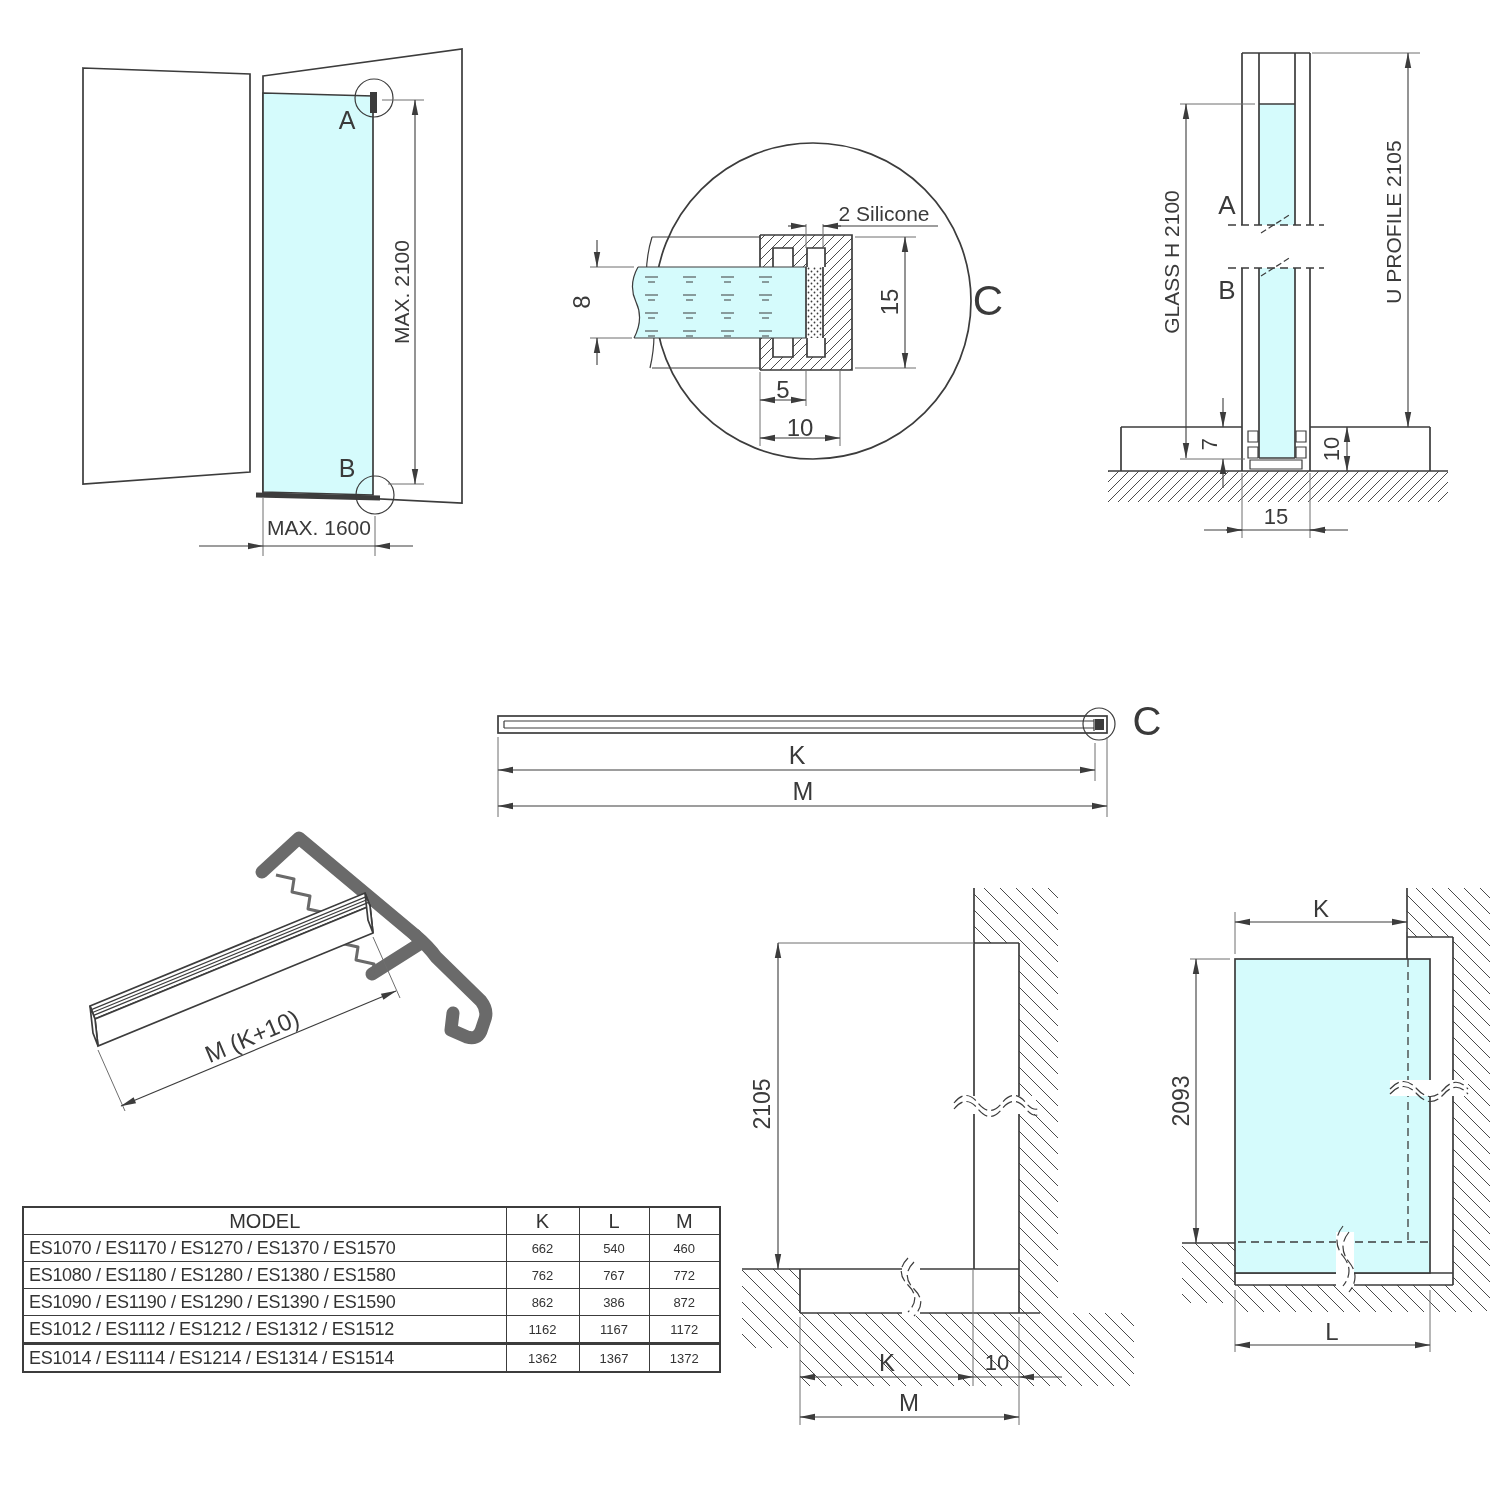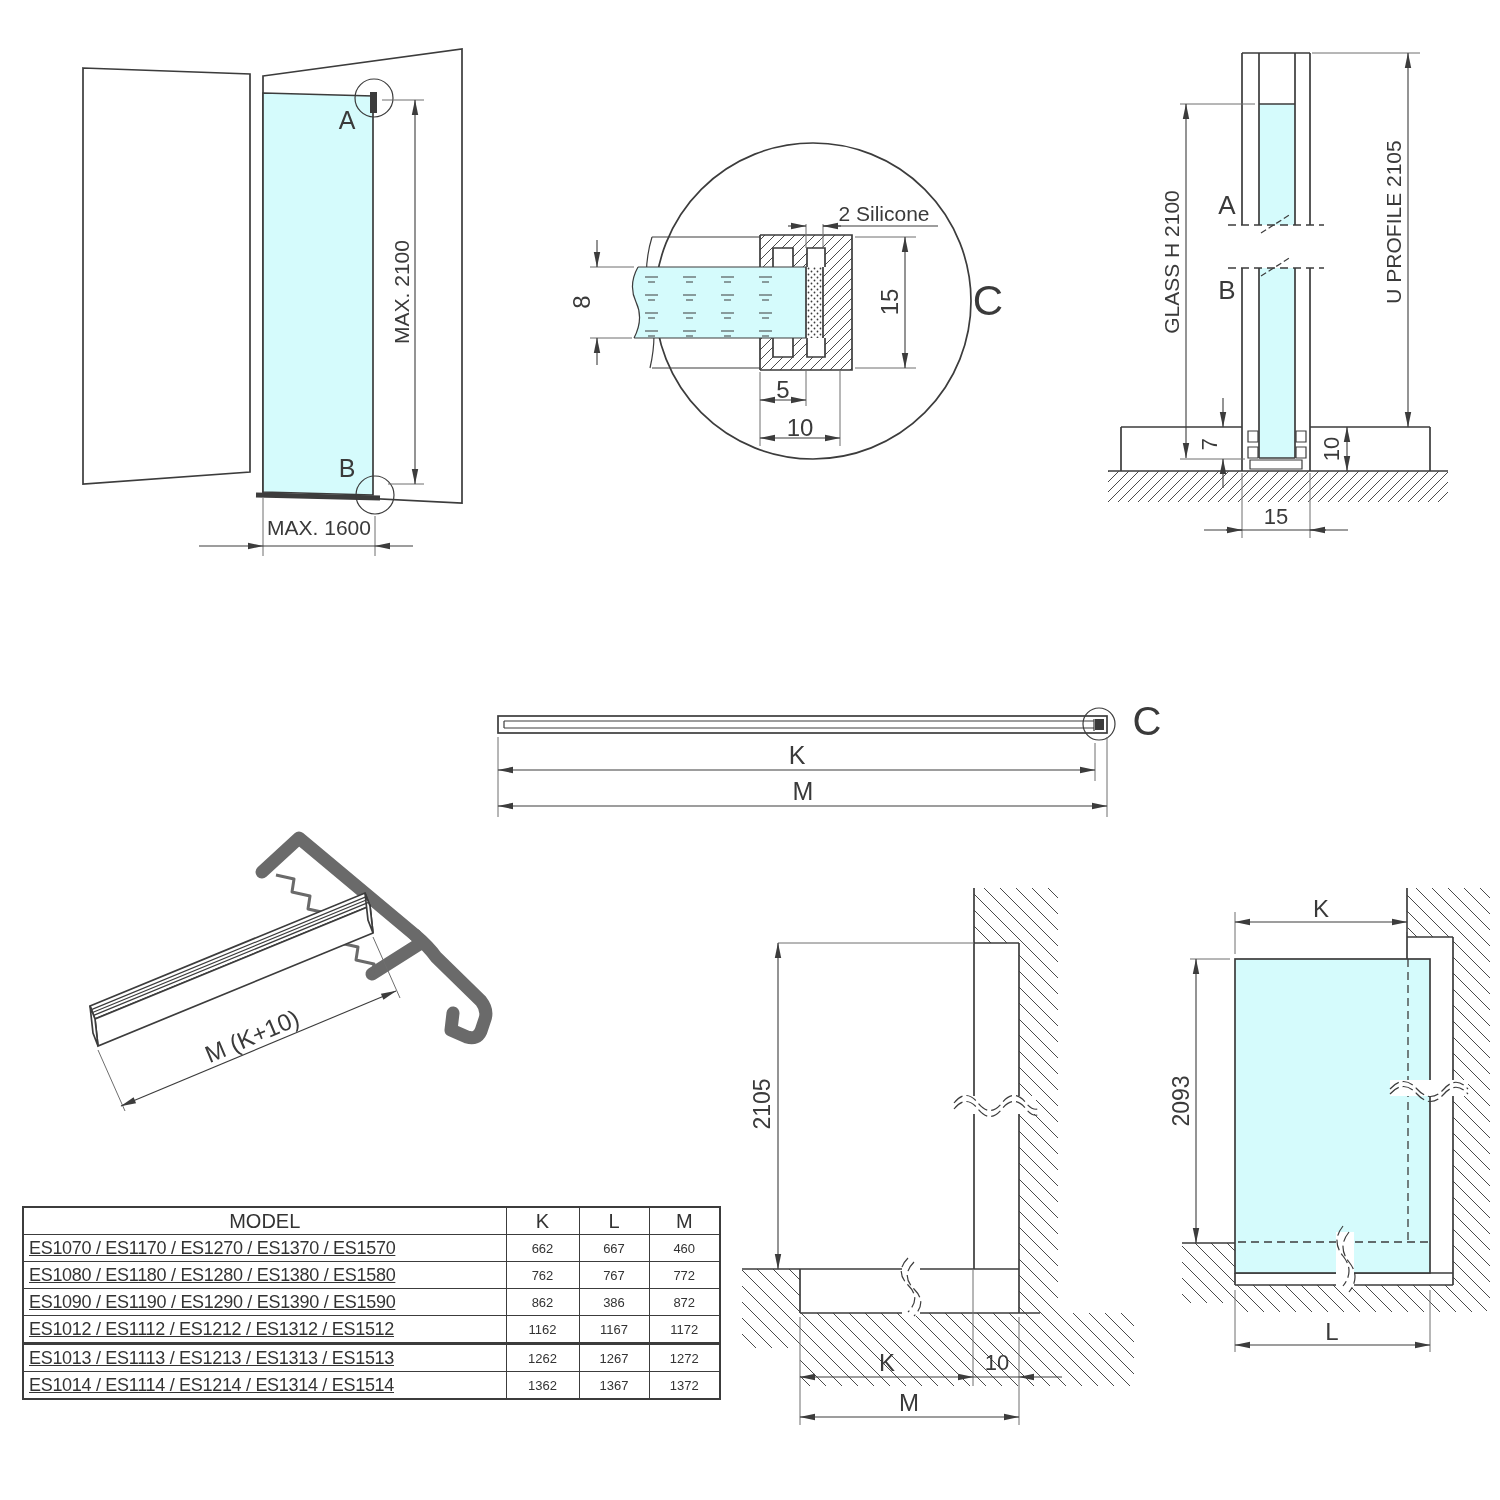--- a/index.html
+++ b/index.html
@@ -18,21 +18,21 @@
   .gray{fill:none;stroke:#6a6a6a;stroke-width:13;stroke-linecap:round;stroke-linejoin:round;}
   .grayt{fill:none;stroke:#6a6a6a;stroke-width:3;stroke-linejoin:round;}
   .txt{fill:#3a3a3a;}
   text{font-family:"Liberation Sans",sans-serif;}
 
   #model-table{position:absolute;left:22px;top:1206px;width:697px;border-collapse:collapse;
     table-layout:fixed;color:#333;border:2.4px solid #3c3c3c;}
   #model-table th,#model-table td{border:1.6px solid #3c3c3c;height:26px;padding:0;line-height:1;
     font-weight:normal;overflow:hidden;white-space:nowrap;}
   #model-table th{font-size:20px;text-align:center;}
-  #model-table td.model{font-size:18px;text-align:left;padding-left:5px;letter-spacing:-0.3px;text-decoration:underline;}
+  #model-table td.model{font-size:18px;text-align:left;padding-left:5px;letter-spacing:-0.3px;}
   #model-table td.numc{font-size:13px;text-align:center;}
   #model-table tbody tr:nth-child(4) th,#model-table tbody tr:nth-child(4) td{border-bottom-width:3px;}
 </style>
 </head>
 <body>
 
 <svg id="drawing" width="1500" height="1500" viewBox="0 0 1500 1500">
   <defs>
     <pattern id="hA" patternUnits="userSpaceOnUse" width="10" height="10">
       <path d="M-1,1 l2,-2 M0,10 l10,-10 M9,11 l2,-2" stroke="#4a4a4a" stroke-width="1" fill="none"></path>
@@ -305,21 +305,21 @@
       <th>MODEL</th>
       <th>K</th>
       <th>L</th>
       <th>M</th>
     </tr>
   </thead>
   <tbody>
     <tr>
       <td class="model">ES1070 / ES1170 / ES1270 / ES1370 / ES1570</td>
       <td class="numc">662</td>
-      <td class="numc">667</td>
+      <td class="numc">540</td>
       <td class="numc">460</td>
     </tr>
     <tr>
       <td class="model">ES1080 / ES1180 / ES1280 / ES1380 / ES1580</td>
       <td class="numc">762</td>
       <td class="numc">767</td>
       <td class="numc">772</td>
     </tr>
     <tr>
       <td class="model">ES1090 / ES1190 / ES1290 / ES1390 / ES1590</td>
@@ -327,25 +327,19 @@
       <td class="numc">386</td>
       <td class="numc">872</td>
     </tr>
     <tr>
       <td class="model">ES1012 / ES1112 / ES1212 / ES1312 / ES1512</td>
       <td class="numc">1162</td>
       <td class="numc">1167</td>
       <td class="numc">1172</td>
     </tr>
     <tr>
-      <td class="model">ES1013 / ES1113 / ES1213 / ES1313 / ES1513</td>
-      <td class="numc">1262</td>
-      <td class="numc">1267</td>
-      <td class="numc">1272</td>
-    </tr>
-    <tr>
       <td class="model">ES1014 / ES1114 / ES1214 / ES1314 / ES1514</td>
       <td class="numc">1362</td>
       <td class="numc">1367</td>
       <td class="numc">1372</td>
     </tr>
   </tbody>
 </table>
 
 </body></html>

